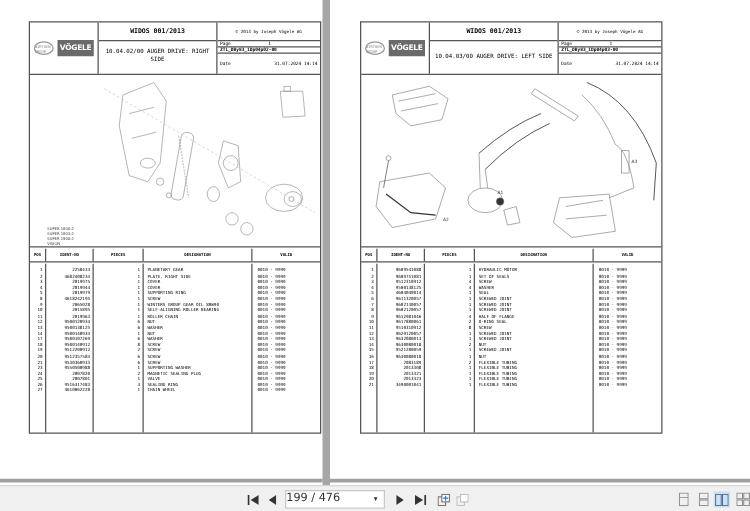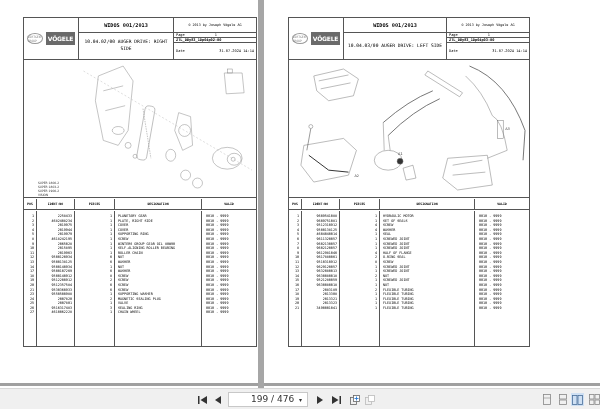--- a/index.html
+++ b/index.html
@@ -49,21 +49,21 @@
   .c-des { flex: 1; }
   .c-val { width: 54px; }
   .cell { height: 4.6px; line-height: 4.6px; white-space: nowrap; overflow: hidden; }
   .c-pos .cell, .c-id .cell, .c-pcs .cell { text-align: right; padding-right: 2px; }
   .c-des .cell { padding-left: 3px; }
   .c-val .cell { padding-left: 4px; }
 
   
   .toolbar { position: absolute; left: 0; top: 388px; width: 600px; height: 21px; background: #f0f0f0; border-top: 1px solid #d8d8d8; }
   .tb-btn { position: absolute; top: 4px; height: 13px; width: 12px; display: flex; align-items: center; justify-content: center; color: #333; font-size: 8px; font-family: "DejaVu Sans", sans-serif; }
-  .page-box { position: absolute; left: 228px; top: 3px; width: 80px; height: 15px; border: 1px solid #c8c8c8; background: #fff; font-family: "DejaVu Sans", sans-serif; font-size: 9px; color: #333; padding-left: 22px; line-height: 13px; }
+  .page-box { position: absolute; left: 228px; top: 3px; width: 80px; height: 15px; border: 1px solid #c8c8c8; background: #fff; font-family: "DejaVu Sans", sans-serif; font-size: 9px; color: #333; padding-left: 0; line-height: 13px; }
   .page-box .dd { position: absolute; right: 5px; top: 0; font-size: 6px; color: #333; }
   .view-btn { position: absolute; top: 4px; width: 13px; height: 13px; display: flex; align-items: center; justify-content: center; }
   .view-btn.active { background: #cfe0f3; }
 </style>
 </head>
 <body>
 
 <div class="viewer">
 
   <div class="page left">

